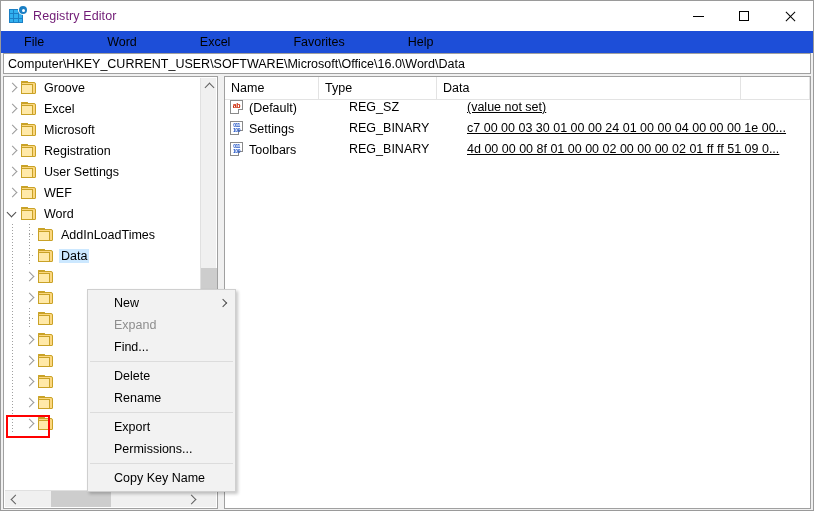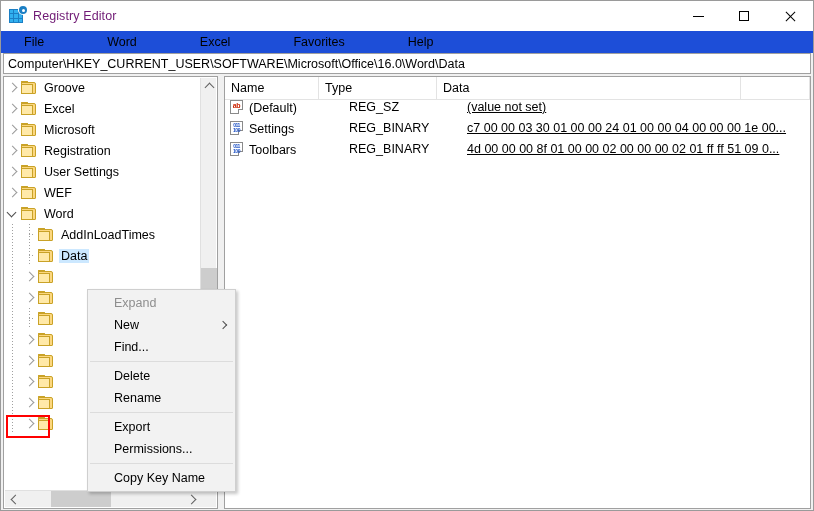--- a/index.html
+++ b/index.html
@@ -579,22 +579,22 @@
             </div>
             <div class="vr-type">REG_BINARY</div>
             <div class="vr-data">4d 00 00 00 8f 01 00 00 02 00 00 00 02 01 ff ff 51 09 0...</div>
           </div>
         </div>
     </div>
 
   </div>
 
   <div class="ctxmenu" id="ctxmenu">
+      <div class="ctx-item"><span>New</span><span class="ctx-sub"></span></div>
       <div class="ctx-item disabled"><span>Expand</span></div>
-      <div class="ctx-item"><span>New</span><span class="ctx-sub"></span></div>
       <div class="ctx-item"><span>Find...</span></div>
       <div class="ctx-sep"></div>
       <div class="ctx-item"><span>Delete</span></div>
       <div class="ctx-item"><span>Rename</span></div>
       <div class="ctx-sep"></div>
       <div class="ctx-item"><span>Export</span></div>
       <div class="ctx-item"><span>Permissions...</span></div>
       <div class="ctx-sep"></div>
       <div class="ctx-item"><span>Copy Key Name</span></div>
     </div>

